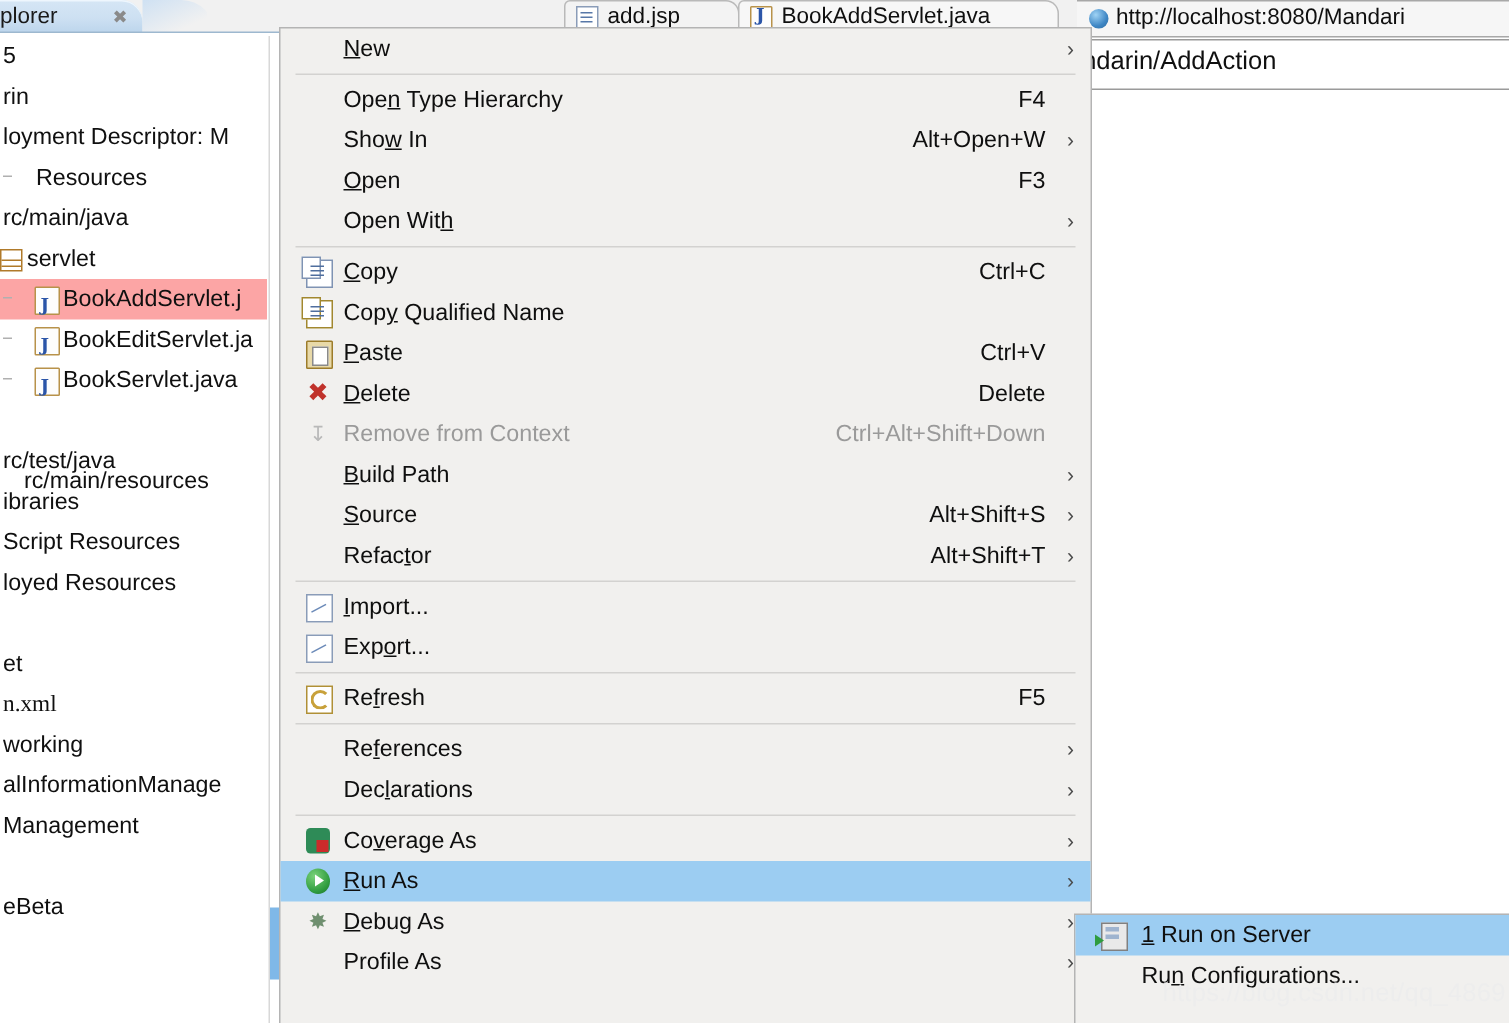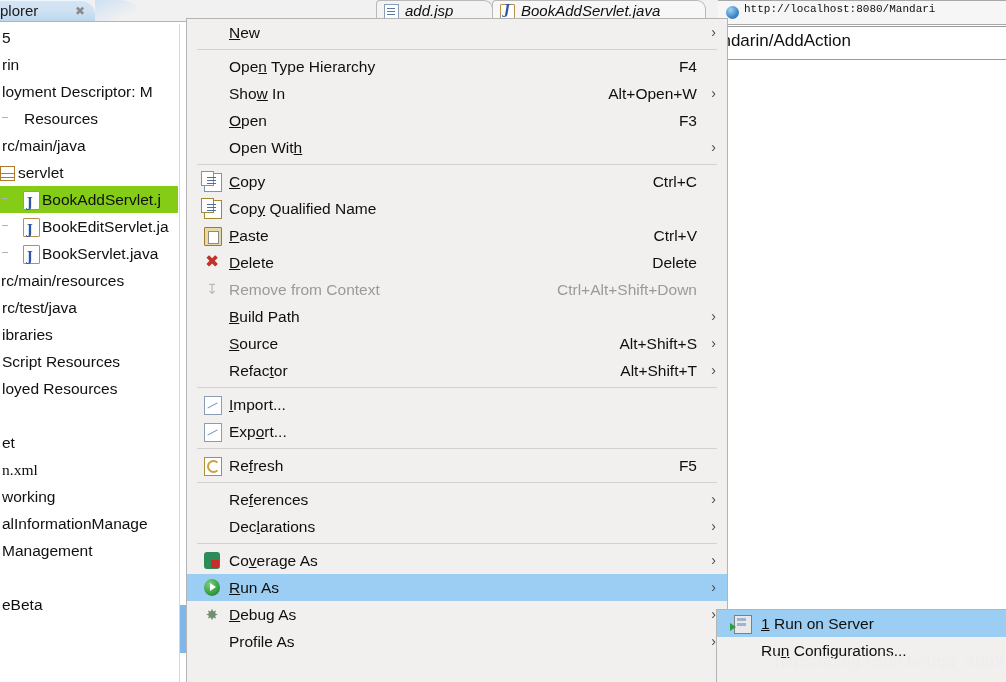--- a/index.html
+++ b/index.html
@@ -31,21 +31,21 @@
     border-top-right-radius:22px;
   }
   #explorer-tabbar-fill{position:absolute;left:138px;top:0;width:48px;height:22px;background:#f1f1f1;}
   #explorer-tab-underline{position:absolute;left:0;top:21px;width:186px;height:1px;background:#9db8cf;}
 
   #tree{position:absolute;left:0;top:24px;width:178px;height:658px;overflow:hidden;}
   .tree-row{
     position:relative;height:27px;line-height:27px;white-space:nowrap;
     font-size:15.5px;color:#101010;
   }
-  .tree-row.sel{background:#84cc16;padding-left:40px;}
+  .tree-row.sel{background:#fca5a5;padding-left:40px;}
   .tree-row .twisty{
     position:absolute;left:2px;top:12px;width:6px;height:1px;background:#b0b0b0;
   }
   .tree-row .ico{
     position:absolute;top:5px;width:15px;height:17px;
   }
   .tree-row .lbl{position:absolute;top:0;}
 
   
   .ico-java{background:#fdfdfd;border:1px solid #b8924a;border-radius:1px;}
@@ -56,21 +56,21 @@
   
   .ico-pkg{background:#fff;border:1px solid #b07a2a;}
   .ico-pkg:before{content:"";position:absolute;left:0;top:6px;width:13px;height:1px;background:#b07a2a;}
   .ico-pkg:after{content:"";position:absolute;left:0;top:10px;width:13px;height:1px;background:#b07a2a;}
 
   
   #tree-scroll{position:absolute;left:179px;top:24px;width:7px;height:658px;background:#ffffff;border-left:1px solid #d8d8d8;}
   #tree-scroll-thumb{position:absolute;left:180px;top:605px;width:6px;height:48px;background:#7fb8e8;}
 
   
-  #top-strip{position:absolute;left:186px;top:0;width:820px;height:22px;background:#f1f1f1;font-style:italic;}
+  #top-strip{position:absolute;left:186px;top:0;width:820px;height:22px;background:#f1f1f1;}
   #toolbar{position:absolute;left:216px;top:0;width:160px;height:22px;}
   .tb{position:absolute;top:3px;}
   .tb-sep{position:absolute;left:60px;top:3px;width:1px;height:15px;background:#c3c3c3;}
 
   .ed-tab{
     position:absolute;top:0;height:22px;background:#f3f3f3;
     border-left:1px solid #b9b9b9;border-right:1px solid #b9b9b9;
     border-top:1px solid #b9b9b9;border-top-left-radius:4px;border-top-right-radius:9px;
   }
   .ed-tab .et-lbl{position:absolute;left:28px;top:1px;font-size:15px;color:#0f0f0f;white-space:nowrap;}
@@ -81,21 +81,21 @@
   
   #browser-pane{position:absolute;left:718px;top:0;width:288px;height:682px;background:#ffffff;}
   #browser-tab{
     position:absolute;left:0;top:0;width:288px;height:23px;background:#f6f6f6;
     border:1px solid #a8a8a8;border-left:none;
   }
   #browser-tab .bt-ico{
     position:absolute;left:8px;top:5px;width:13px;height:13px;border-radius:50%;
     background:radial-gradient(circle at 35% 30%,#9fd3f5 0%,#3e86c4 60%,#2e6ba0 100%);
   }
-  #browser-tab .bt-lbl{position:absolute;left:26px;top:2px;font-size:11px;color:#0f0f0f;white-space:nowrap;font-family:Liberation Mono, monospace;}
+  #browser-tab .bt-lbl{position:absolute;left:26px;top:2px;font-size:15px;color:#0f0f0f;white-space:nowrap;}
   #browser-url{
     position:absolute;left:0;top:26px;width:288px;height:32px;background:#ffffff;
     border-top:1px solid #9a9a9a;border-bottom:1px solid #9a9a9a;
   }
   #browser-url .u-lbl{position:absolute;left:-6px;top:4px;font-size:17px;color:#101010;white-space:nowrap;}
   #browser-left-edge{position:absolute;left:0;top:23px;width:2px;height:659px;background:#f1f1f1;}
   #browser-notch{position:absolute;left:-4px;top:55px;width:8px;height:2px;background:#9a9a9a;}
 
   
   #ctx-menu{
@@ -196,21 +196,21 @@
         <span class="twisty"></span>
         <span class="ico ico-java" style="left: 23px;"></span>
         <span class="lbl" style="left: 42px;">BookEditServlet.ja</span>
       </div>
       <div class="tree-row">
         <span class="twisty"></span>
         <span class="ico ico-java" style="left: 23px;"></span>
         <span class="lbl" style="left: 42px;">BookServlet.java</span>
       </div>
       <div class="tree-row">
-        <span class="lbl" style="left: 1px;">rc/main/resources</span>
+        <span class="lbl" style="left: 16px; margin-top: 40px;">rc/main/resources</span>
       </div>
       <div class="tree-row">
         <span class="lbl" style="left: 2px;">rc/test/java</span>
       </div>
       <div class="tree-row">
         <span class="lbl" style="left: 2px;">ibraries</span>
       </div>
       <div class="tree-row">
         <span class="lbl" style="left: 2px;">Script Resources</span>
       </div>

